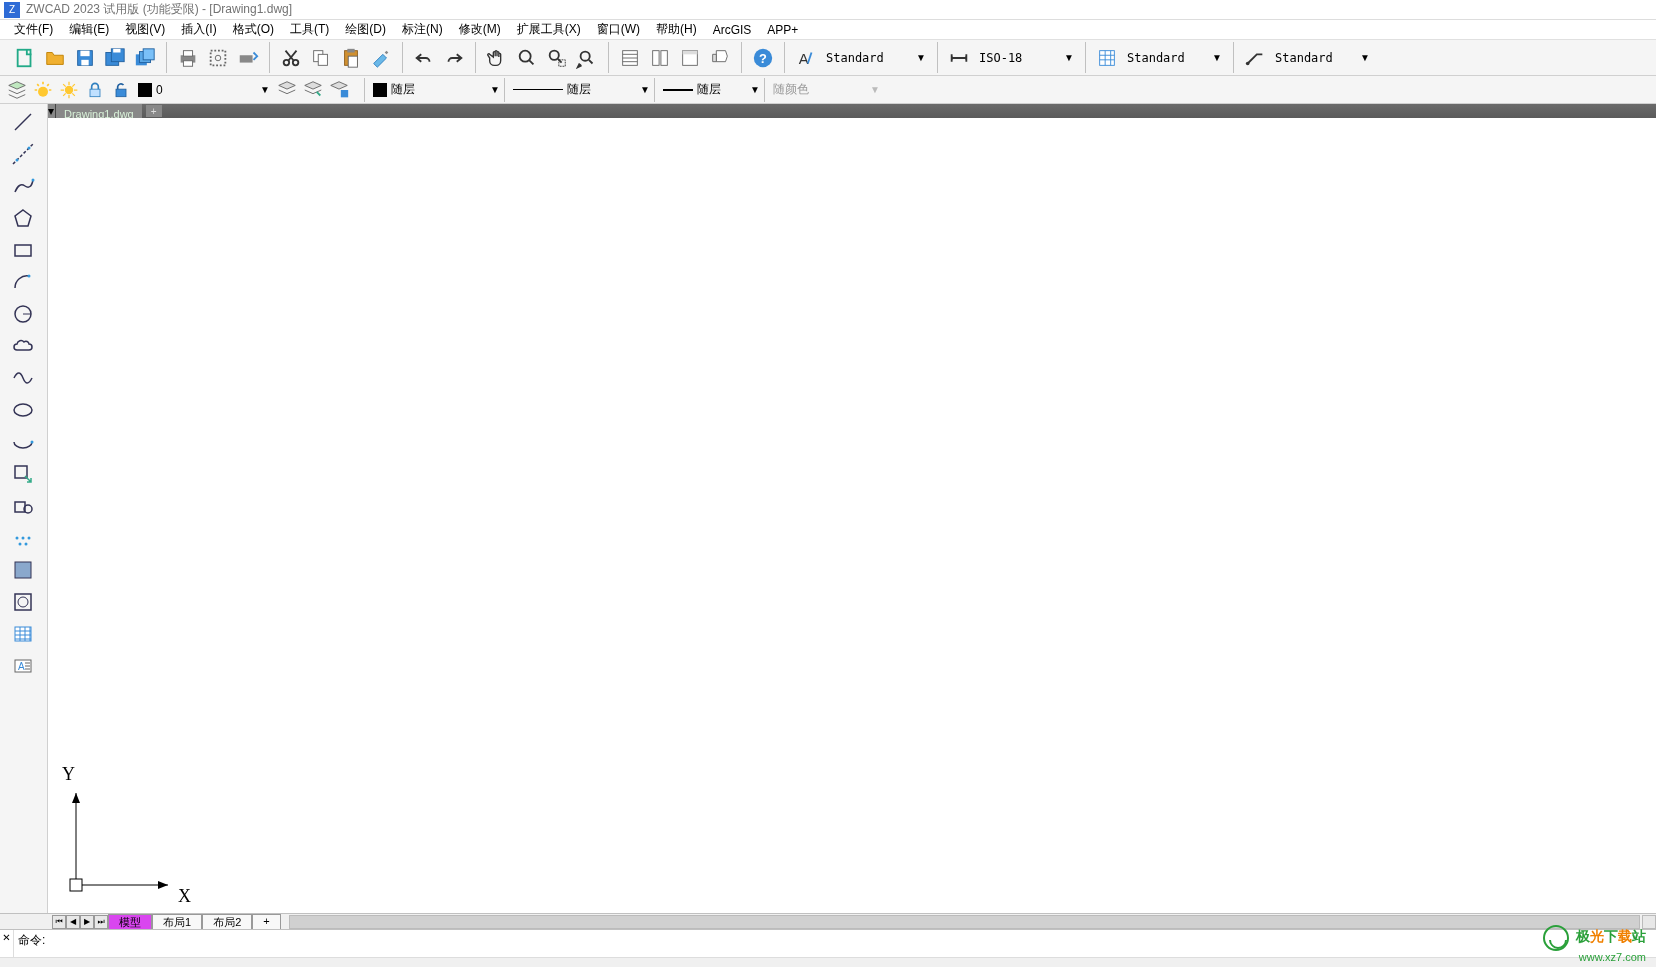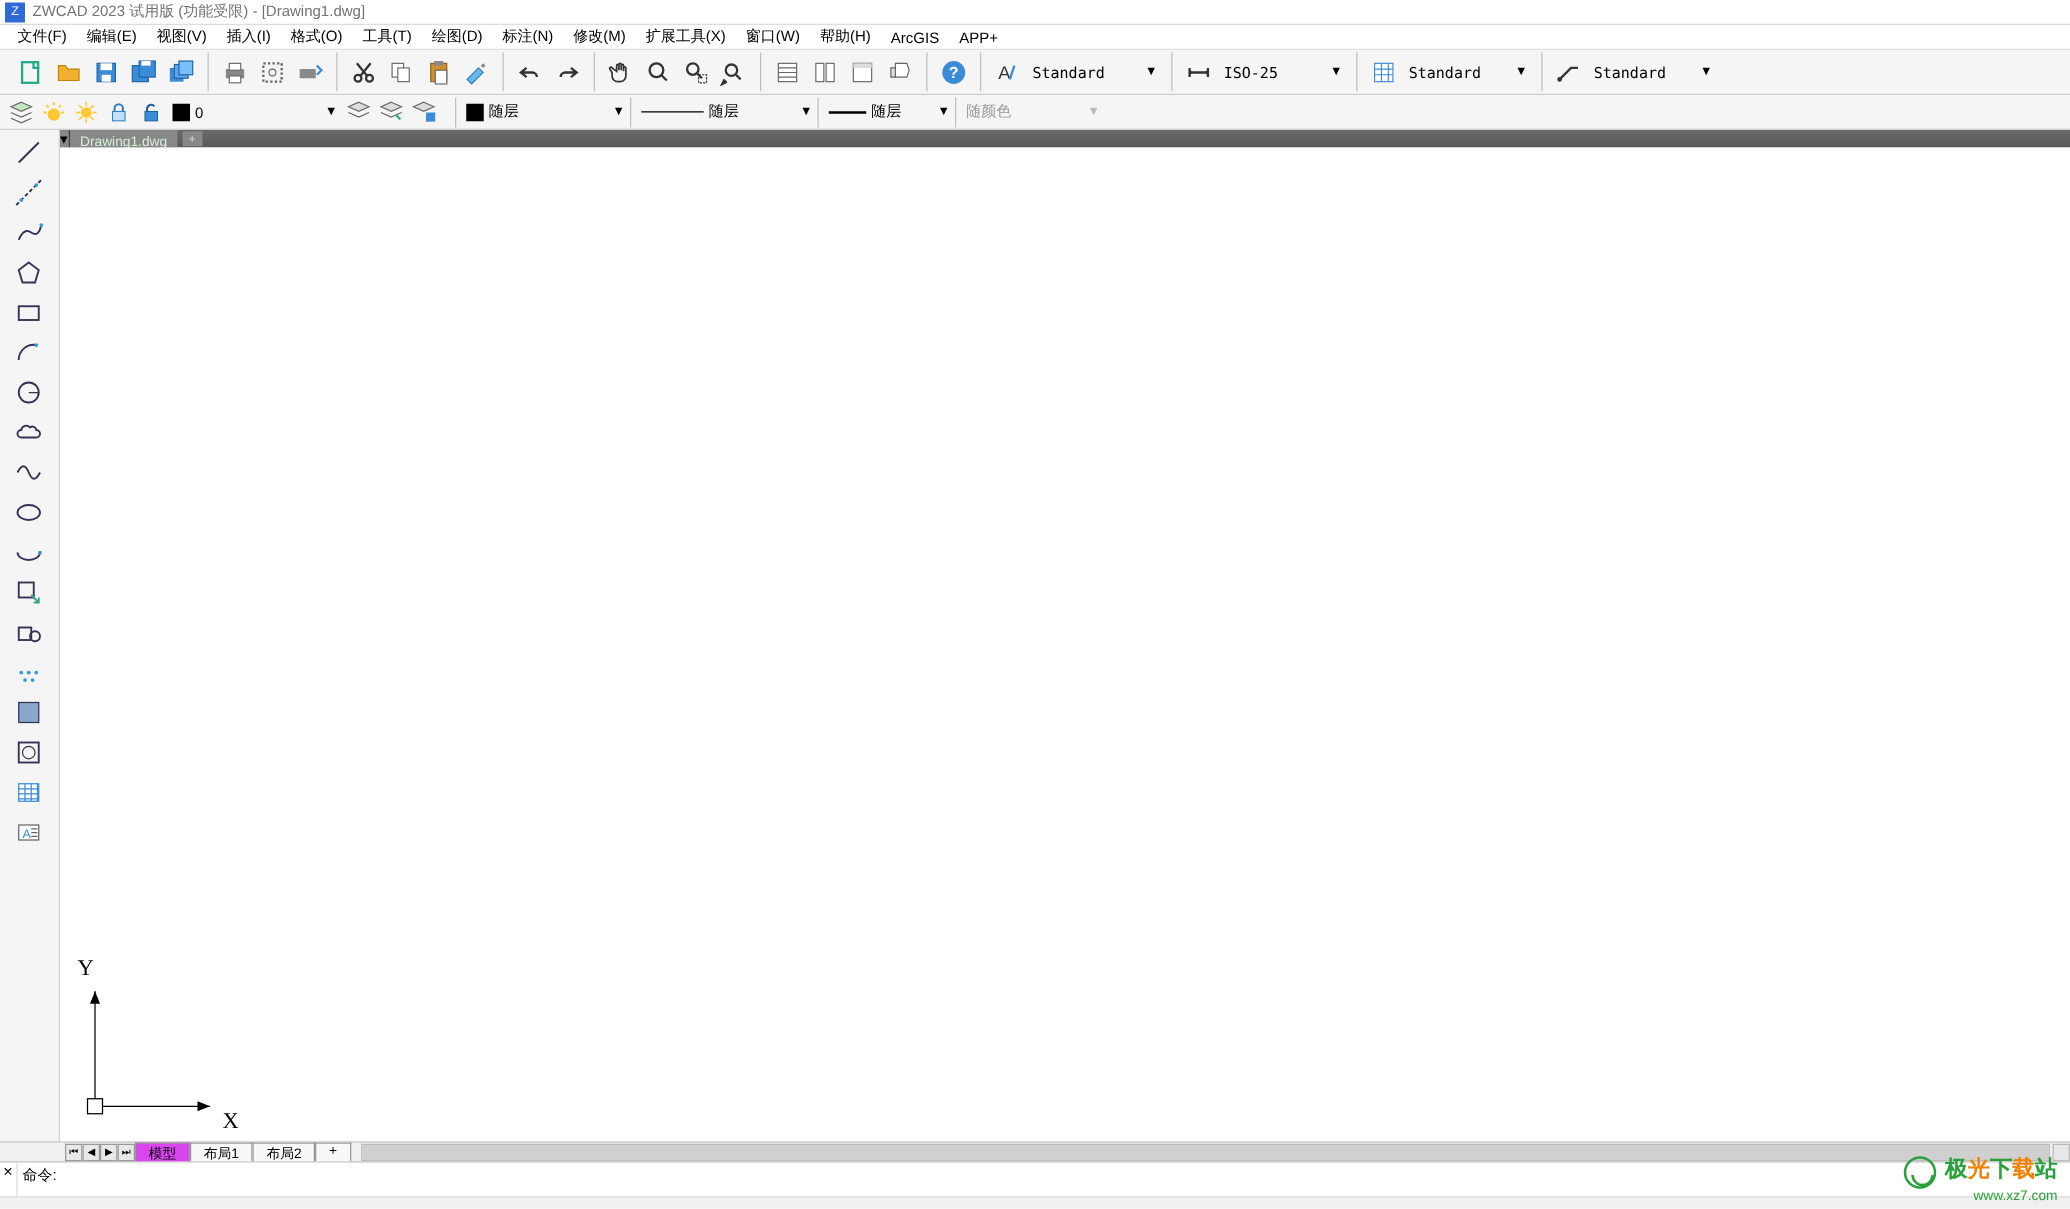--- a/index.html
+++ b/index.html
@@ -50,21 +50,21 @@
 .layout-tab.active { background: #d946ef; }
 .layout-scroll { flex:1; margin-left:8px; height:14px; background:#e8e8e8; border:1px solid #bbb; position:relative;}
 .layout-scroll .thumb { position:absolute; left:0; top:0; width:100%; height:100%; background:#d0d0d0;}
 .layout-scroll-small { width:14px; height:14px; border:1px solid #bbb; background:#e8e8e8; margin-left:2px;}
 
 .cmd-area { height: 28px; background: #fff; border-top: 1px solid #c0c0c0; display: flex; }
 .cmd-close { width: 14px; display:flex; align-items:flex-start; justify-content:center; font-size:10px; padding-top:2px; cursor:pointer; border-right:1px solid #ddd;}
 .cmd-text { flex:1; padding: 2px 4px; font-size: 12px; font-family: SimSun, monospace; }
 
 .watermark { position: absolute; right: 10px; bottom: 4px; text-align: right; }
-.watermark .wm-main { font-size: 18px; font-weight: bold; text-decoration: underline; }
+.watermark .wm-main { font-size: 14px; font-weight: bold; text-decoration: underline; }
 .watermark .wm-char { display:inline-block; }
 .watermark .wm-url { font-size: 11px; color: #2aa03a; }
 .wm-logo { width:26px; height:26px; border:2px solid #2aa03a; border-radius:50%; display:inline-block; vertical-align:middle; margin-right:4px; position:relative;}
 .wm-logo::after { content:''; position:absolute; width:14px; height:14px; border:2px solid #2aa03a; border-top-color:transparent; border-left-color:transparent; border-radius:50%; left:4px; top:4px; transform:rotate(45deg);}
 
 .statusbar { height:12px; background:#f0f0f0; border-top:1px solid #ddd;}
 </style>
 </head>
 <body>
 
@@ -259,21 +259,21 @@
     </div>
   </div>
   <div class="toolbar-group">
     <div class="toolbar-btn">
         <svg viewBox="0 0 24 24">
           <path d="M4 12h16M4 8v8M20 8v8" stroke="#333" stroke-width="2"></path>
           <path d="M6 12l-2-2M6 12l-2 2M18 12l2-2M18 12l2 2" stroke="#333"></path>
         </svg>
       </div>
     <div class="combo" style="width:105px">
-      <span class="combo-label">ISO-25</span>
+      <span class="combo-label">ISO-18</span>
       <span class="combo-arrow">▼</span>
     </div>
   </div>
   <div class="toolbar-group">
     <div class="toolbar-btn">
         <svg viewBox="0 0 24 24">
           <rect x="4" y="4" width="16" height="16" fill="#fff" stroke="#3a8bd8"></rect>
           <path d="M4 9h16M4 14h16M10 4v16M16 4v16" stroke="#3a8bd8"></path>
         </svg>
       </div>

